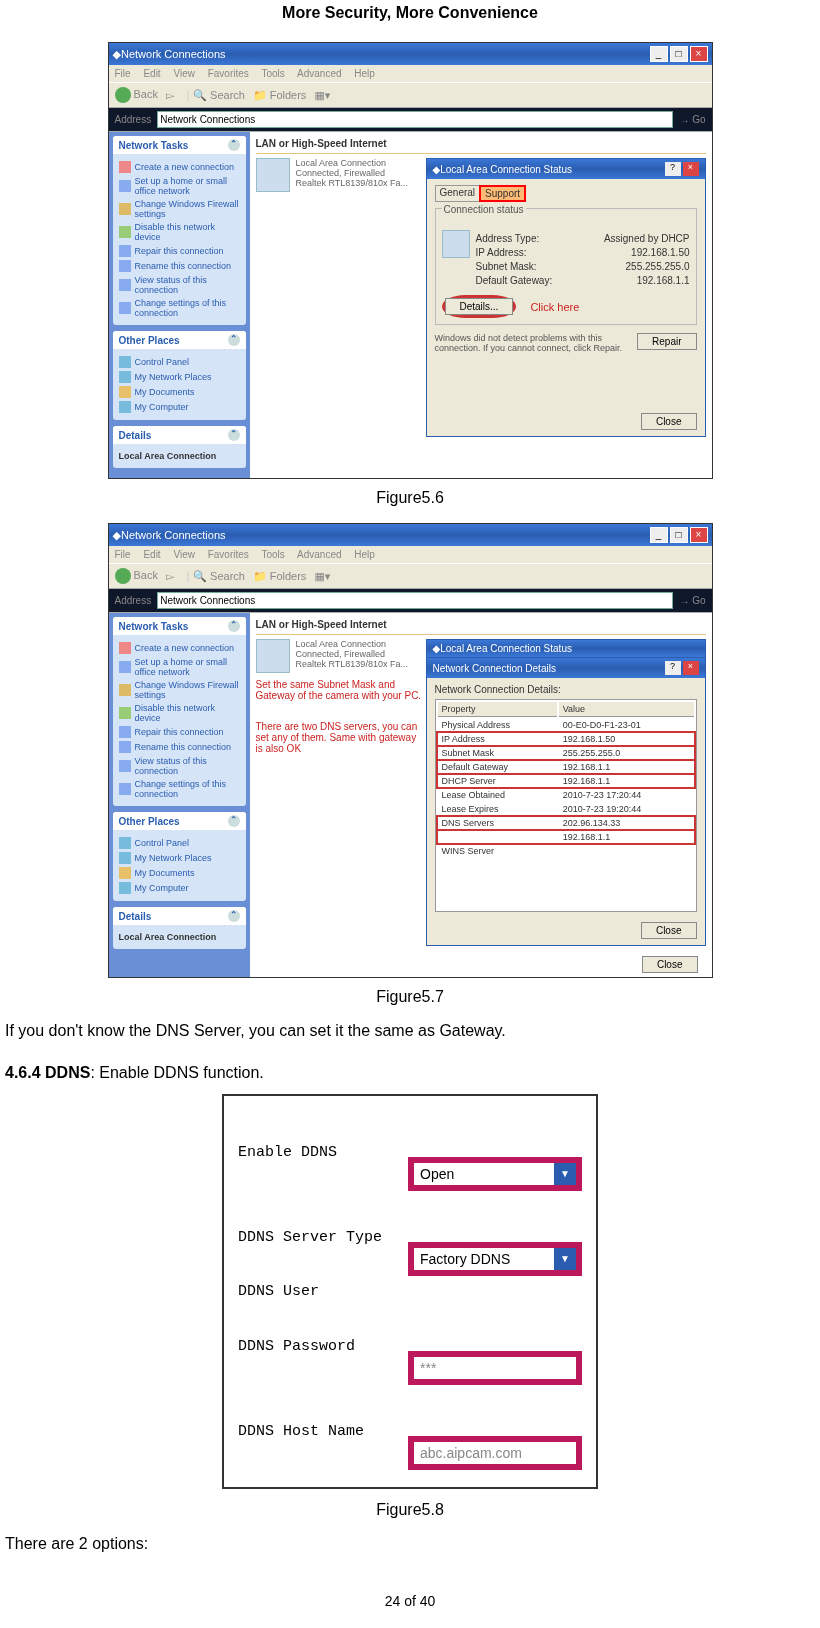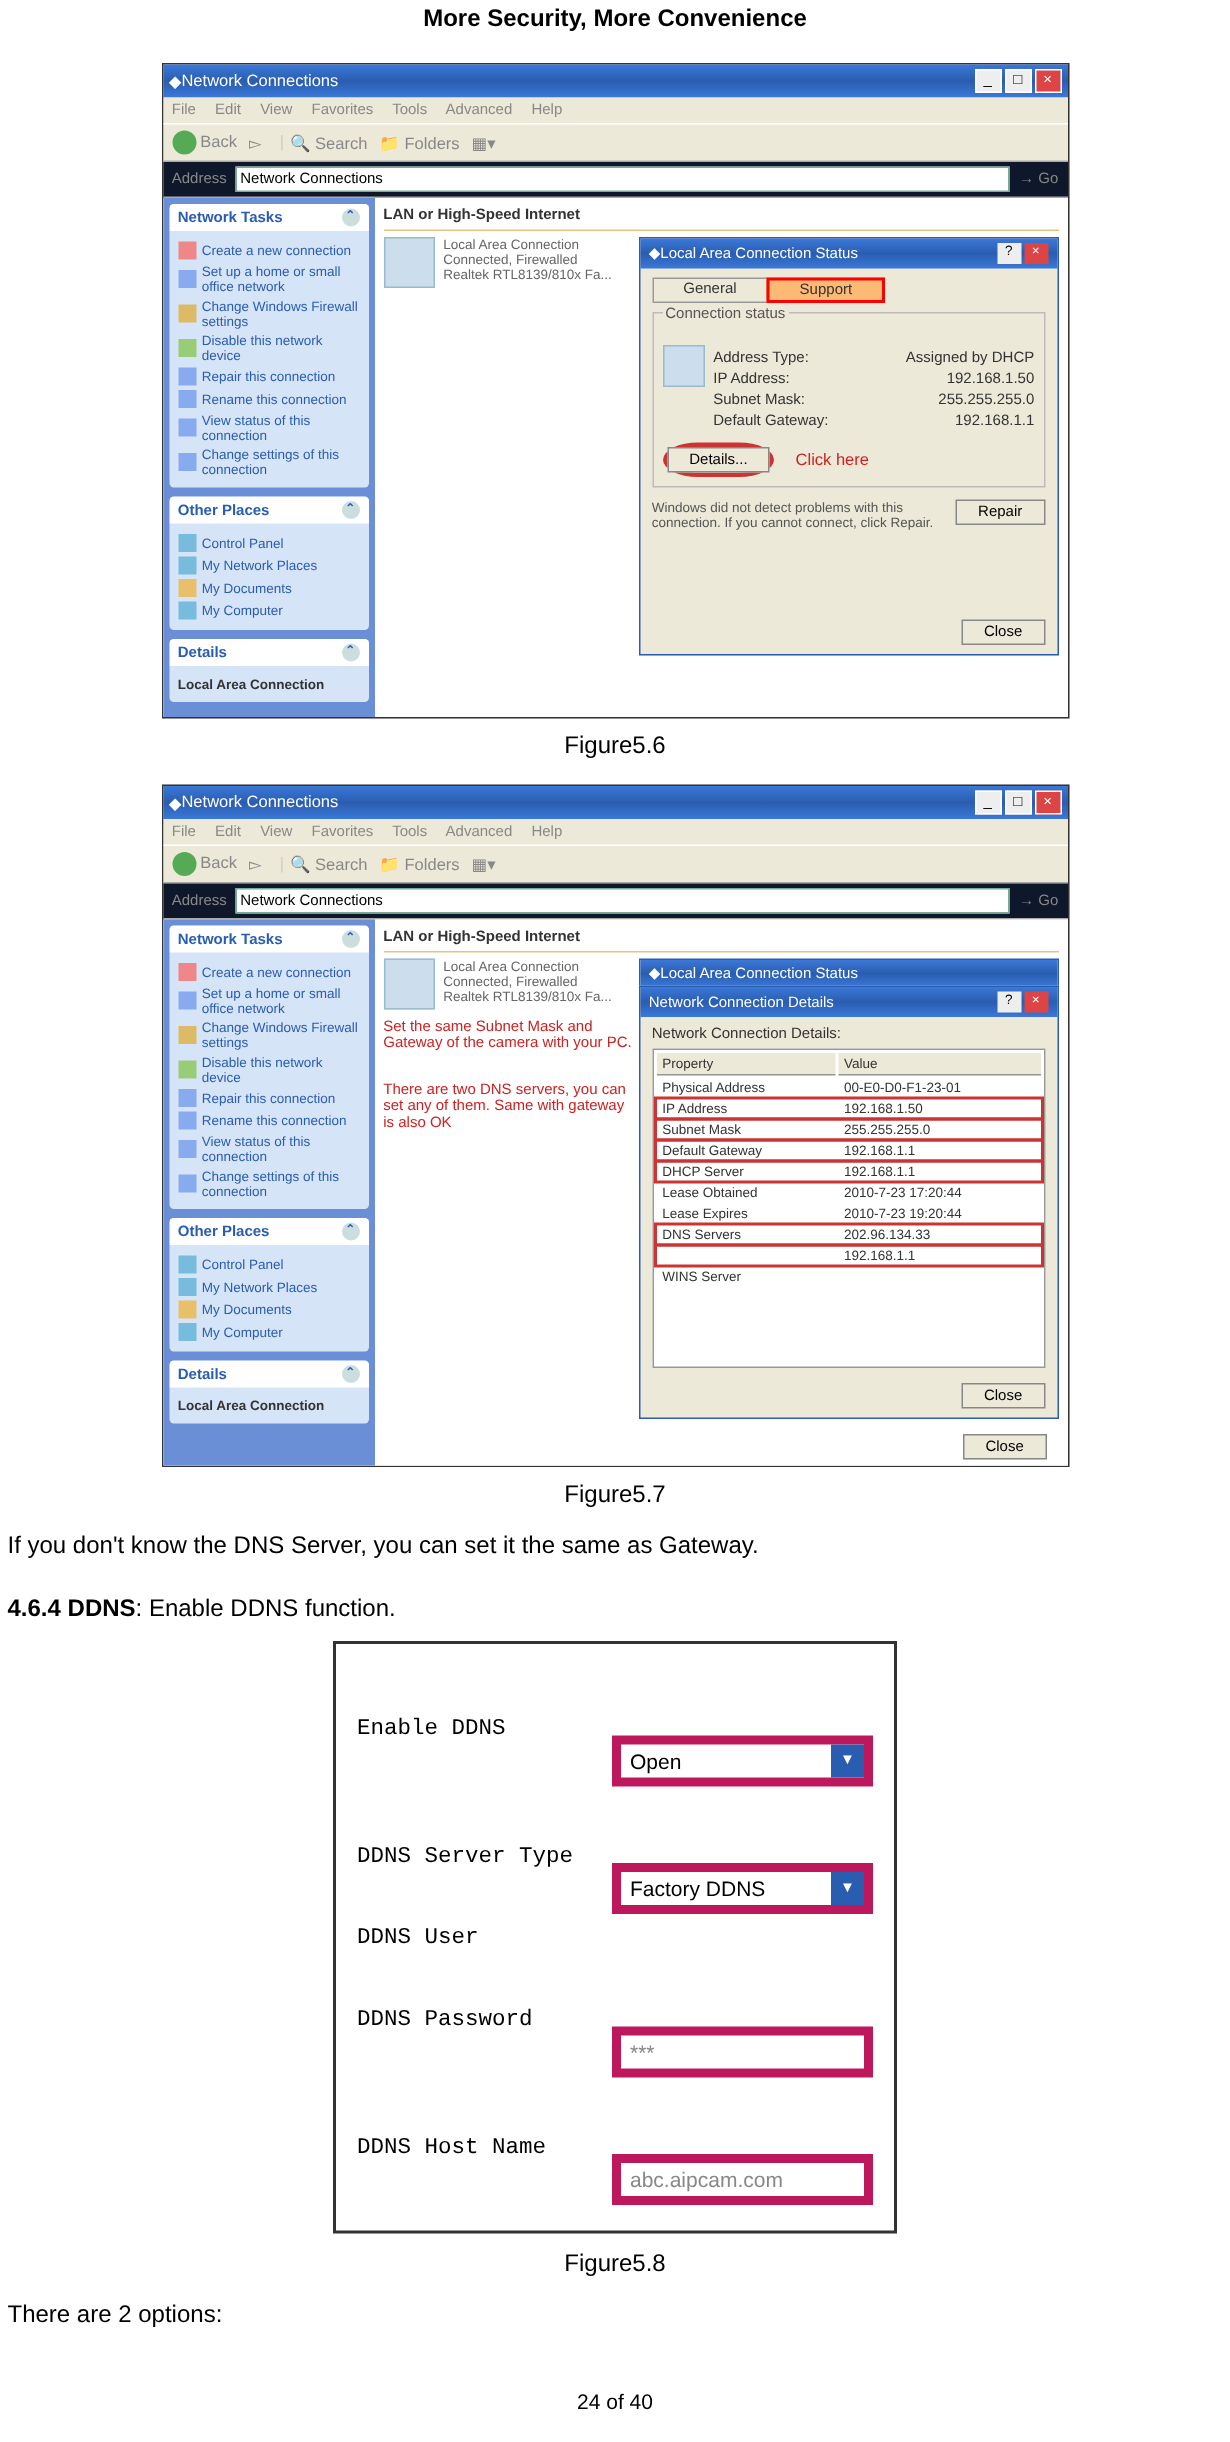--- a/index.html
+++ b/index.html
@@ -37,21 +37,21 @@
   .conn-item .icon { width:34px; height:34px; background:#cde; border:1px solid #9bc; margin-right:6px;}
 
   
   .dlg { position:relative; border:1px solid #2a5db0; background:#ece9d8; width:280px; font-size:10px;}
   .dlg-title { background: linear-gradient(#3b78d8,#2a5db0,#3b78d8); color:#fff; padding:3px 6px; display:flex; align-items:center;}
   .dlg-title .spacer{flex:1;}
   .dlg-title .qbtn{ width:16px; height:14px; background:#eee; color:#000; text-align:center; font-size:9px; margin-left:2px;}
   .dlg-title .qbtn.red{background:#d44;color:#fff;}
   .dlg-body { padding:6px 8px; }
   .tab-row { display:flex; margin-bottom:6px;}
-  .tab { border:1px solid #999; background:#ece9d8; padding:1px 20px; font-size:10px; margin-right:-1px;text-align:right;}
+  .tab { border:1px solid #999; background:#ece9d8; padding:1px 4px; font-size:10px; margin-right:-1px;text-align:right;}
   .tab.active { background:#fdba74; border-bottom-color:#fff; position:relative; z-index:1;}
   .tab.highlight { border:2px solid red;}
   .group { border:1px solid #bbb; padding:6px; margin-bottom:6px; background:#ece9d8;}
   .group-title { font-size:10px; color:#555; margin-bottom:4px; padding:0 2px; background:#ece9d8; position:relative; top:-11px; display:inline-block;}
   .kv { display:flex; justify-content:space-between; font-size:10px; margin:3px 0;}
   .xp-btn { border:1px solid #888; background:#ece9d8; padding:2px 14px; font-size:10px;}
   .red-note { color:#c22; font-size:11px; }
   .red-circ { border:3px solid #c33; border-radius:50%/80%; padding:0;}
 
   .details-table { width:100%; background:#fff; border:1px solid #999; font-size:9px;}

